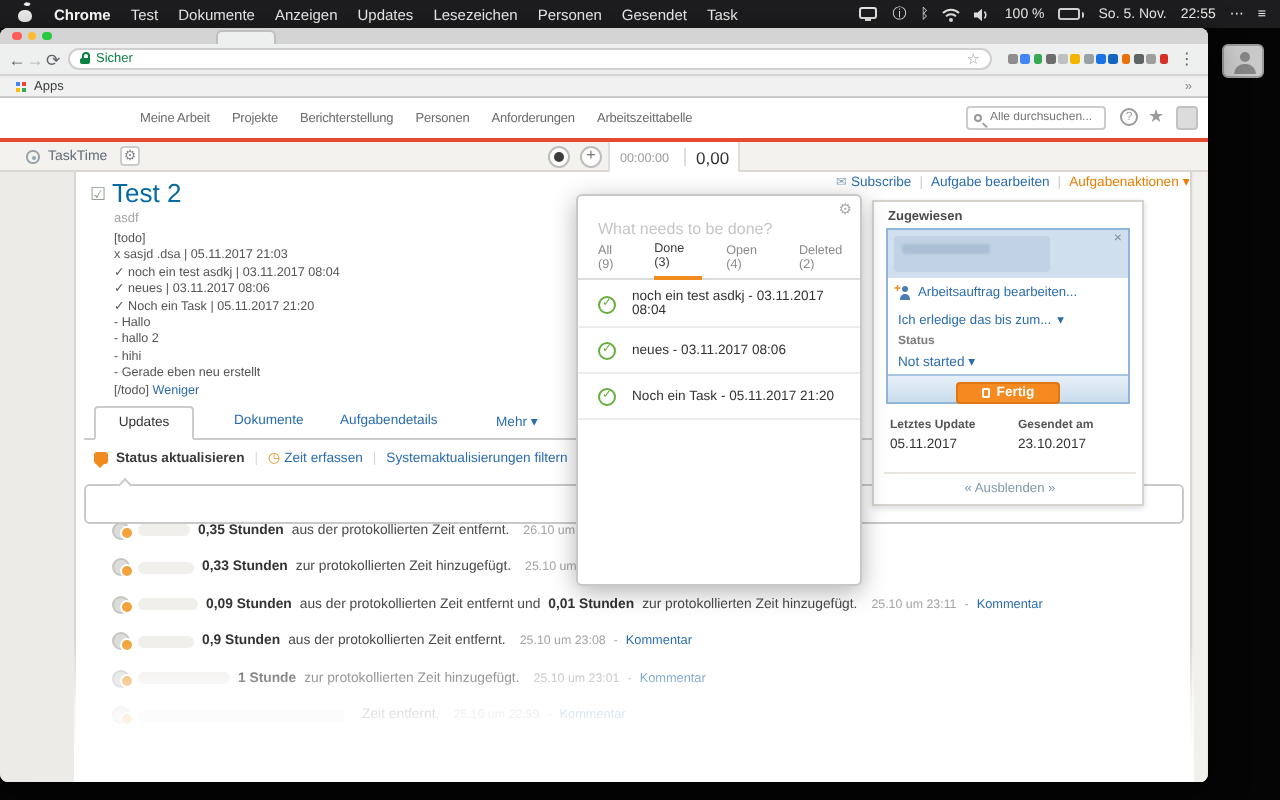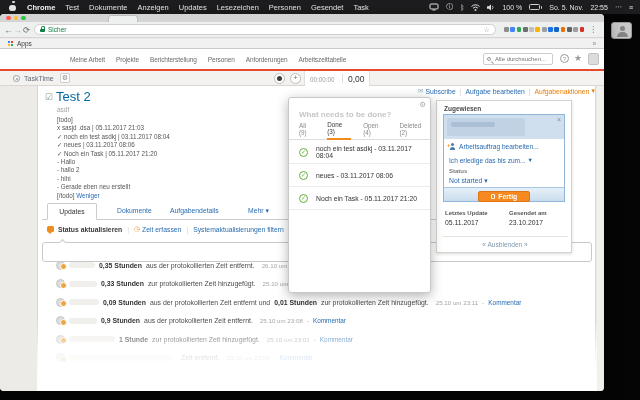--- a/index.html
+++ b/index.html
@@ -160,21 +160,21 @@
   .p-datelabel{position:absolute;top:109px;font-size:6px;font-weight:bold;color:#555;}
   .p-datevalue{position:absolute;top:118px;font-size:6.8px;color:#333;}
   .p-div{position:absolute;left:5px;top:135px;width:126px;height:1px;background:#e8e5e0;}
   .p-hide{position:absolute;left:0;top:140px;width:136px;text-align:center;font-size:6.6px;color:#7f99ad;}
 
   
   .popup{position:absolute;left:288px;top:97px;width:143px;height:196px;background:#fff;border:1px solid #c8c8c8;border-radius:3px;
          box-shadow:0 3px 12px rgba(0,0,0,.3);z-index:40;}
   .pp-gear{position:absolute;right:4px;top:2px;color:#adadad;font-size:7.5px;}
   .pp-input{position:absolute;left:8px;top:10px;width:127px;height:12px;border:none;outline:none;font-size:8px;color:#444;
-            font-family:"Liberation Sans",sans-serif;font-style:normal;font-weight:bold;}
+            font-family:"Liberation Sans",sans-serif;font-style:normal;}
   .pp-input::placeholder{color:#c6c6c6;}
   .pp-tabs{position:absolute;left:0;top:28px;width:100%;height:14px;border-bottom:1px solid #ddd;display:flex;
            padding-left:10px;gap:12px;font-size:6.3px;color:#8a8a8a;}
   .pp-tab{padding-bottom:3px;display:flex;align-items:flex-end;}
   .pp-tab.on{color:#3a3a3a;border-bottom:2px solid #f08c1e;margin-bottom:-1px;}
   .pp-row{position:absolute;left:0;width:100%;height:23px;border-bottom:1px solid #ececec;display:flex;align-items:center;
           padding-left:10px;gap:8px;}
   .ckc{width:9px;height:9px;border:1px solid #67ae3e;border-radius:50%;color:#67ae3e;font-size:6px;line-height:1;
        display:flex;align-items:center;justify-content:center;flex:none;}
   .pp-rowtext{font-size:6.8px;color:#333;}

